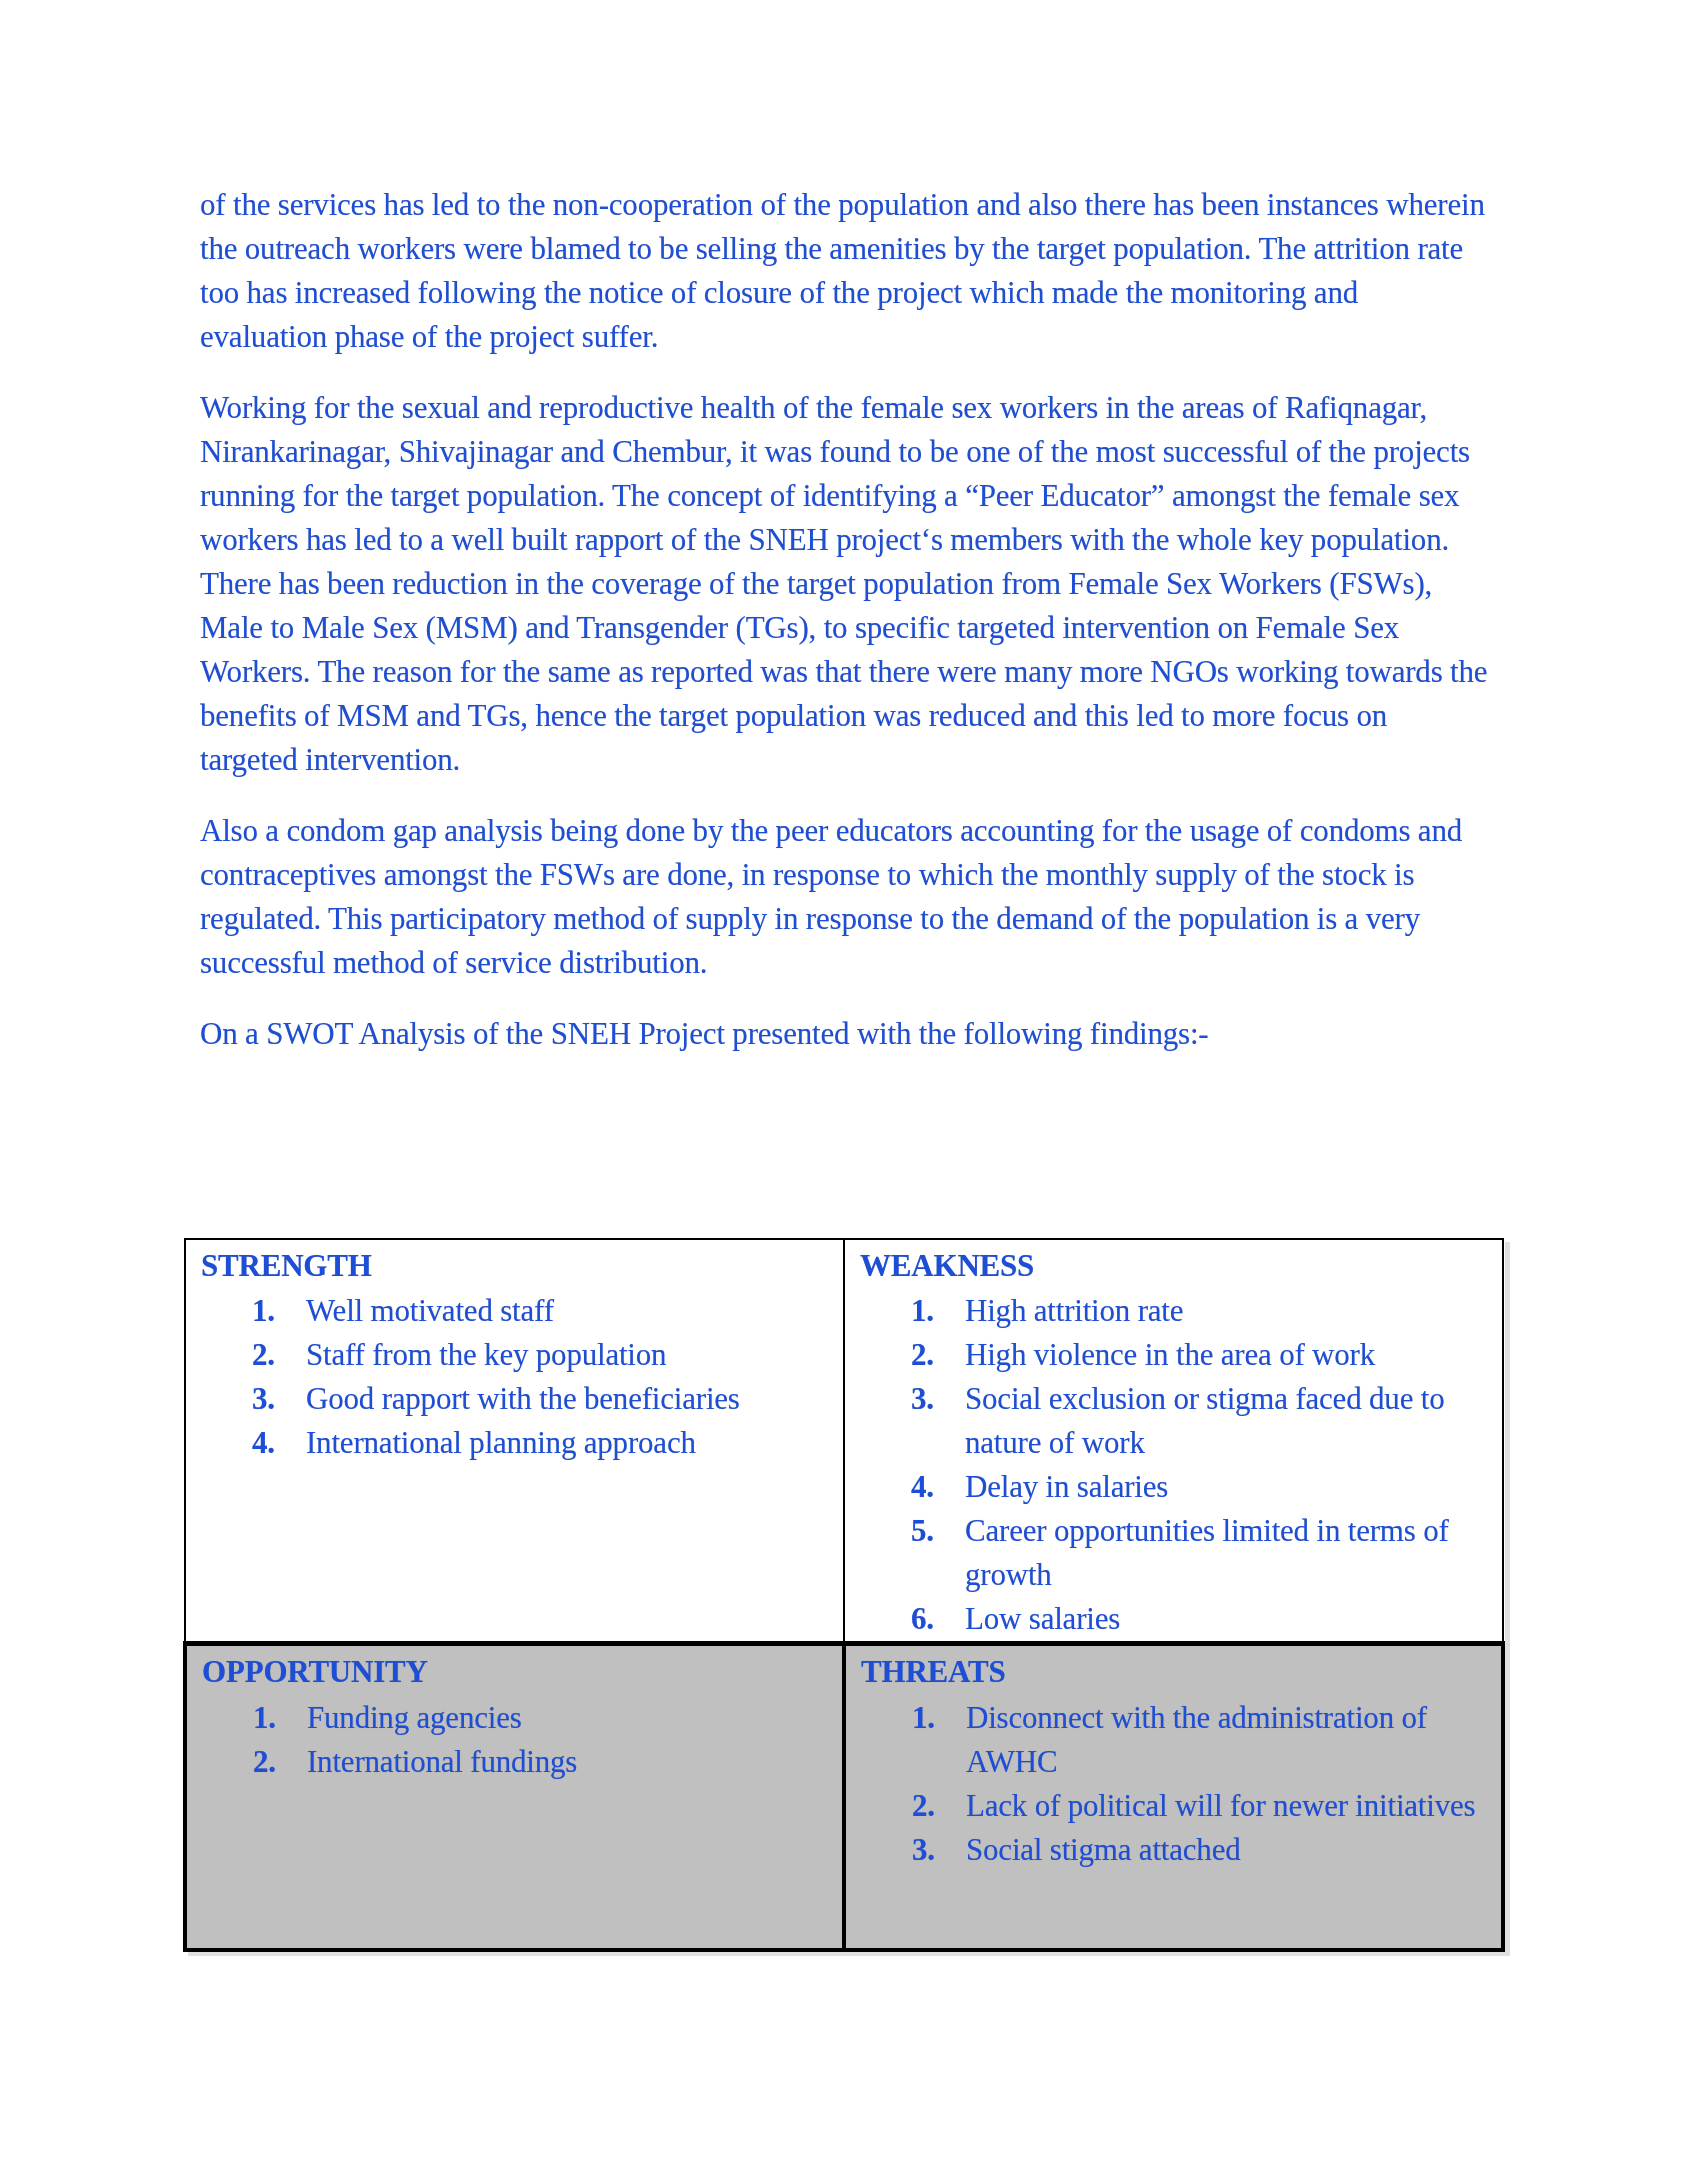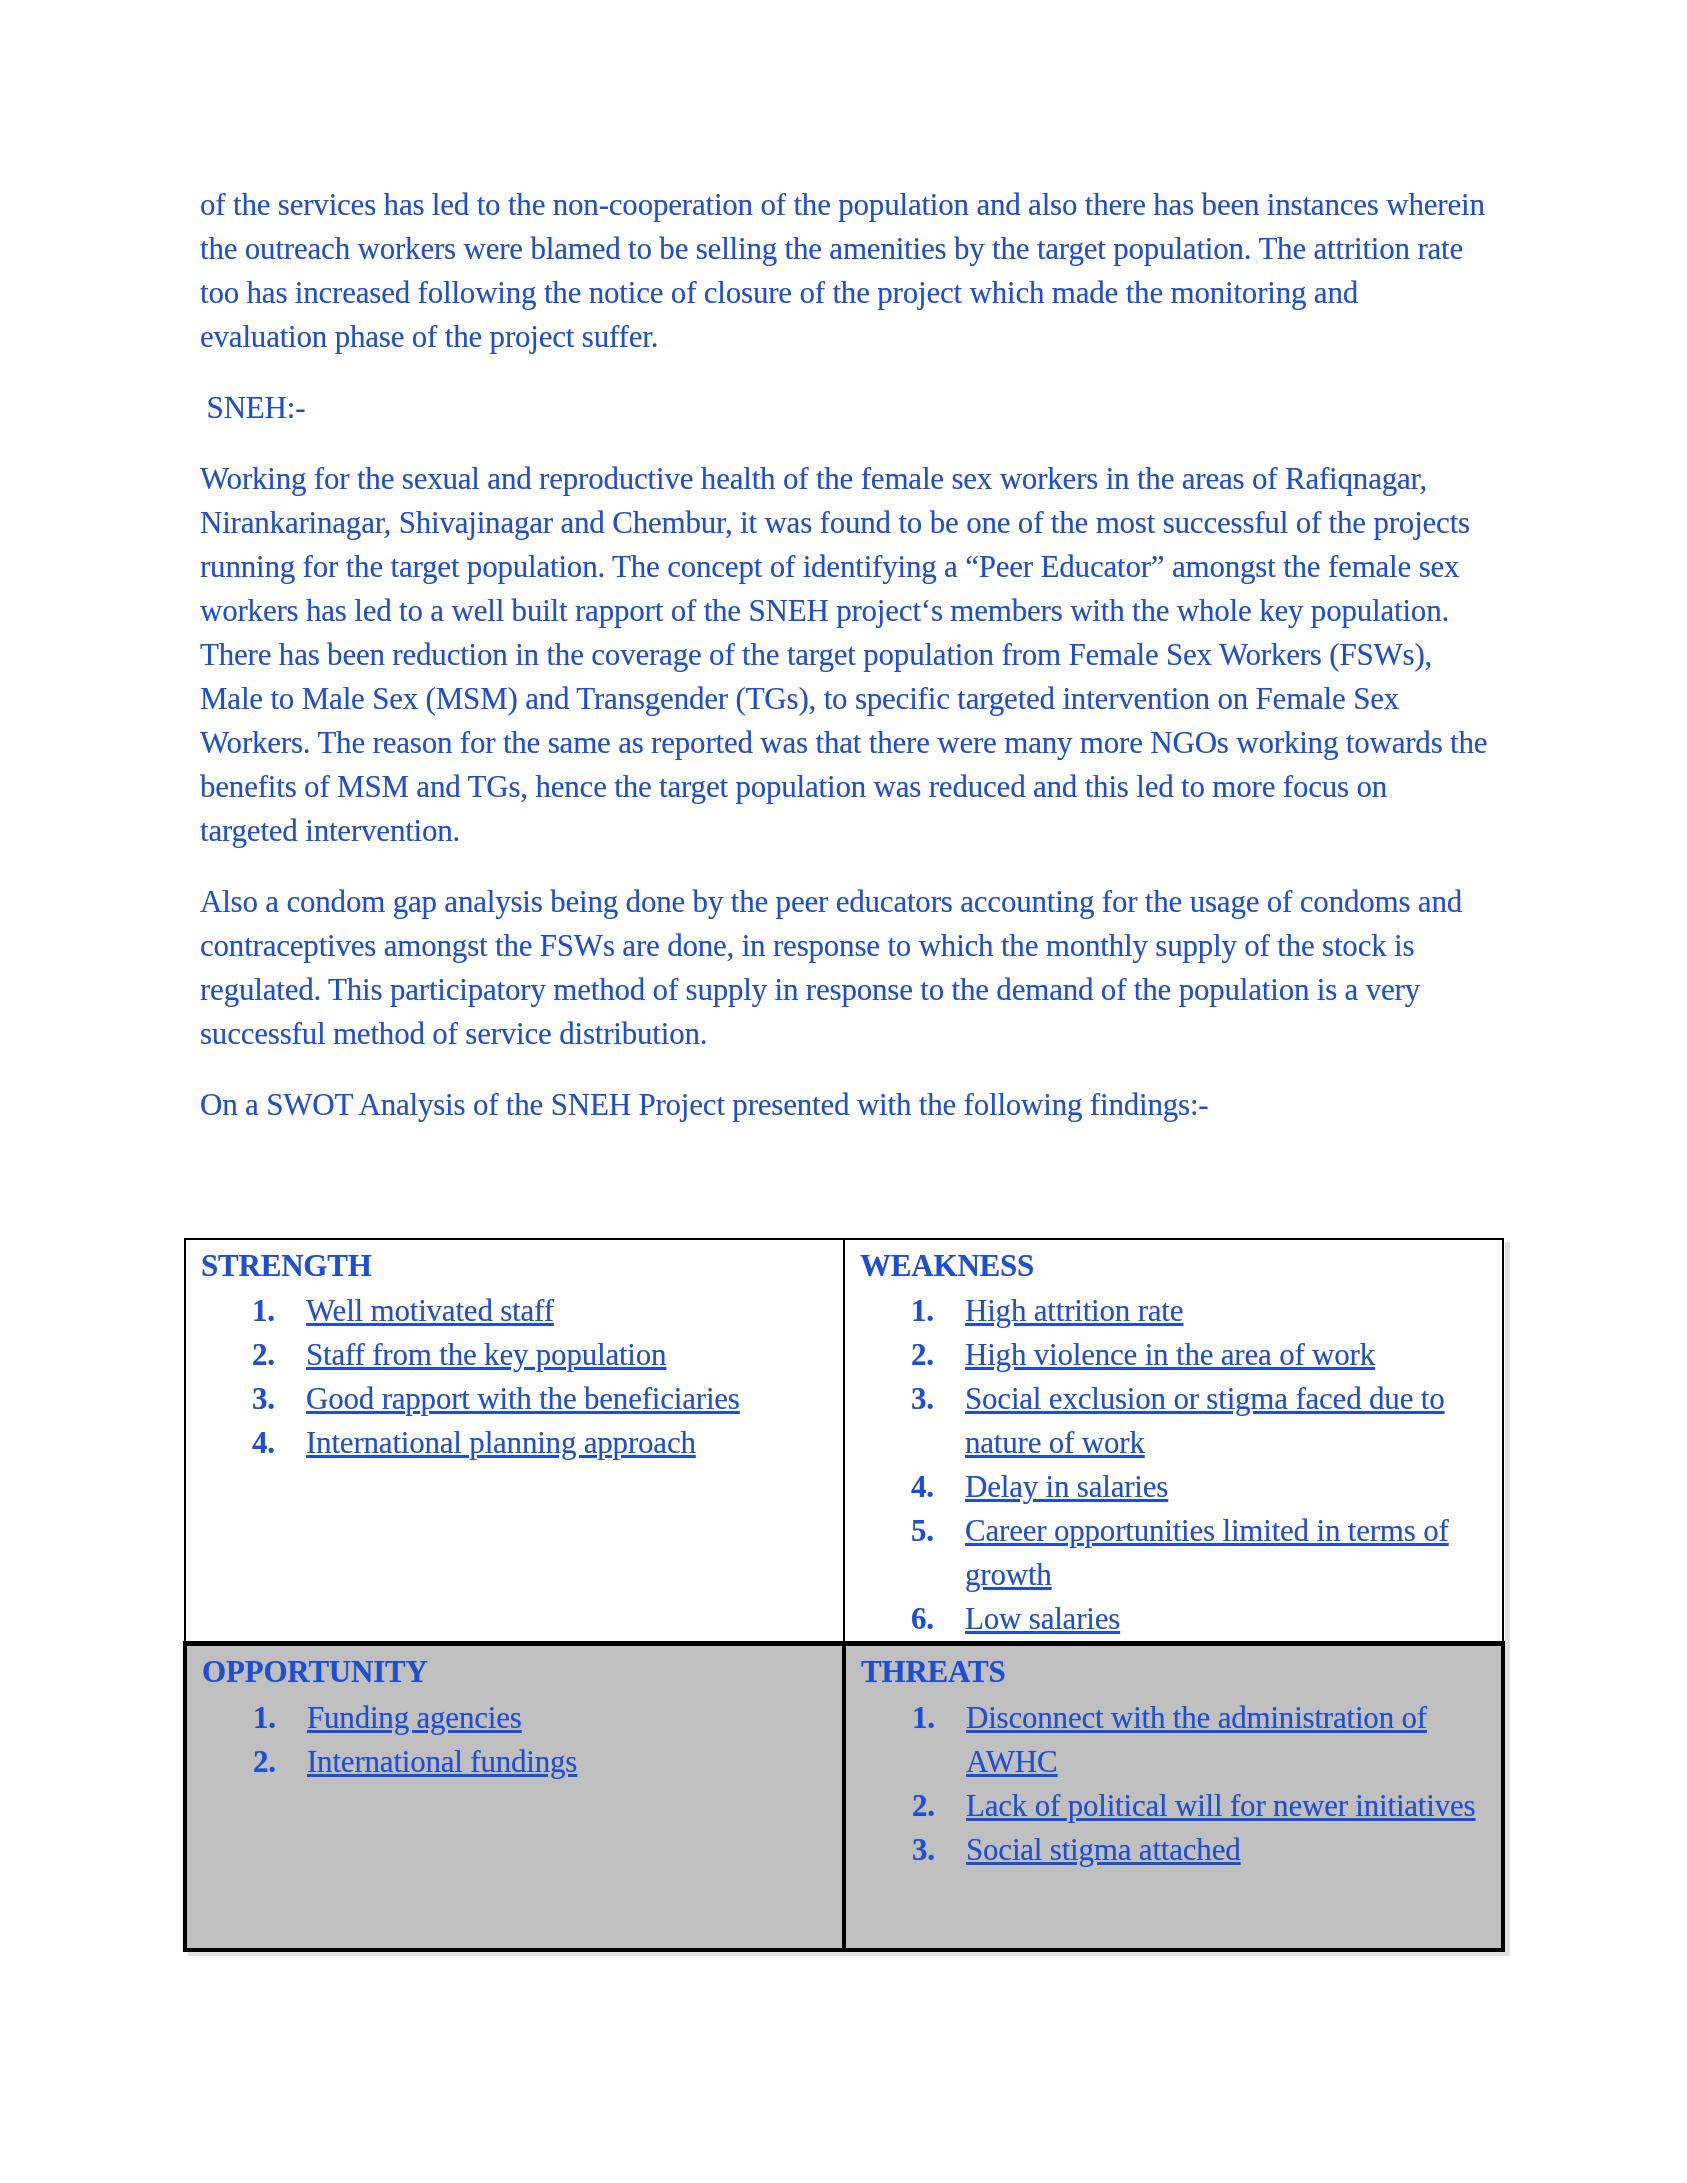--- a/index.html
+++ b/index.html
@@ -49,29 +49,28 @@
   tr.r2 td{
     border:4.1px solid #000;
     border-top:5.8px solid #000;
     background:#c0c0c0;
     height:297px;
   }
   .qtitle{font-weight:bold;line-height:41px;}
   .qlist{margin-top:3.3px;}
   .li{display:flex;}
   .num{font-weight:bold;flex:0 0 auto;margin-left:51px;width:54px;}
-  .txt{flex:1 1 auto;text-decoration:underline;}
+  .txt{flex:1 1 auto;}
 </style>
 </head>
 <body>
 
 <div class="page">
   <div class="doc">
     <p>of the services has led to the non-cooperation of the population and also there has been instances wherein the outreach workers were blamed to be selling the amenities by the target population. The attrition rate too has increased following the notice of closure of the project which made the monitoring and evaluation phase of the project suffer.</p>
-    <p class="sneh">SNEH:-</p>
     <p>Working for the sexual and reproductive health of the female sex workers in the areas of Rafiqnagar, Nirankarinagar, Shivajinagar and Chembur, it was found to be one of the most successful of the projects running for the target population. The concept of identifying a “Peer Educator” amongst the female sex workers has led to a well built rapport of the SNEH project‘s members with the whole key population. There has been reduction in the coverage of the target population from Female Sex Workers (FSWs), Male to Male Sex (MSM) and Transgender (TGs), to specific targeted intervention on Female Sex Workers. The reason for the same as reported was that there were many more NGOs working towards the benefits of MSM and TGs, hence the target population was reduced and this led to more focus on targeted intervention.</p>
     <p>Also a condom gap analysis being done by the peer educators accounting for the usage of condoms and contraceptives amongst the FSWs are done, in response to which the monthly supply of the stock is regulated. This participatory method of supply in response to the demand of the population is a very successful method of service distribution.</p>
     <p>On a SWOT Analysis of the SNEH Project presented with the following findings:-</p>
   </div>
 
   <table class="swot">
     <tbody>
       <tr class="r1">
         <td>
           <div class="qtitle">STRENGTH</div>

